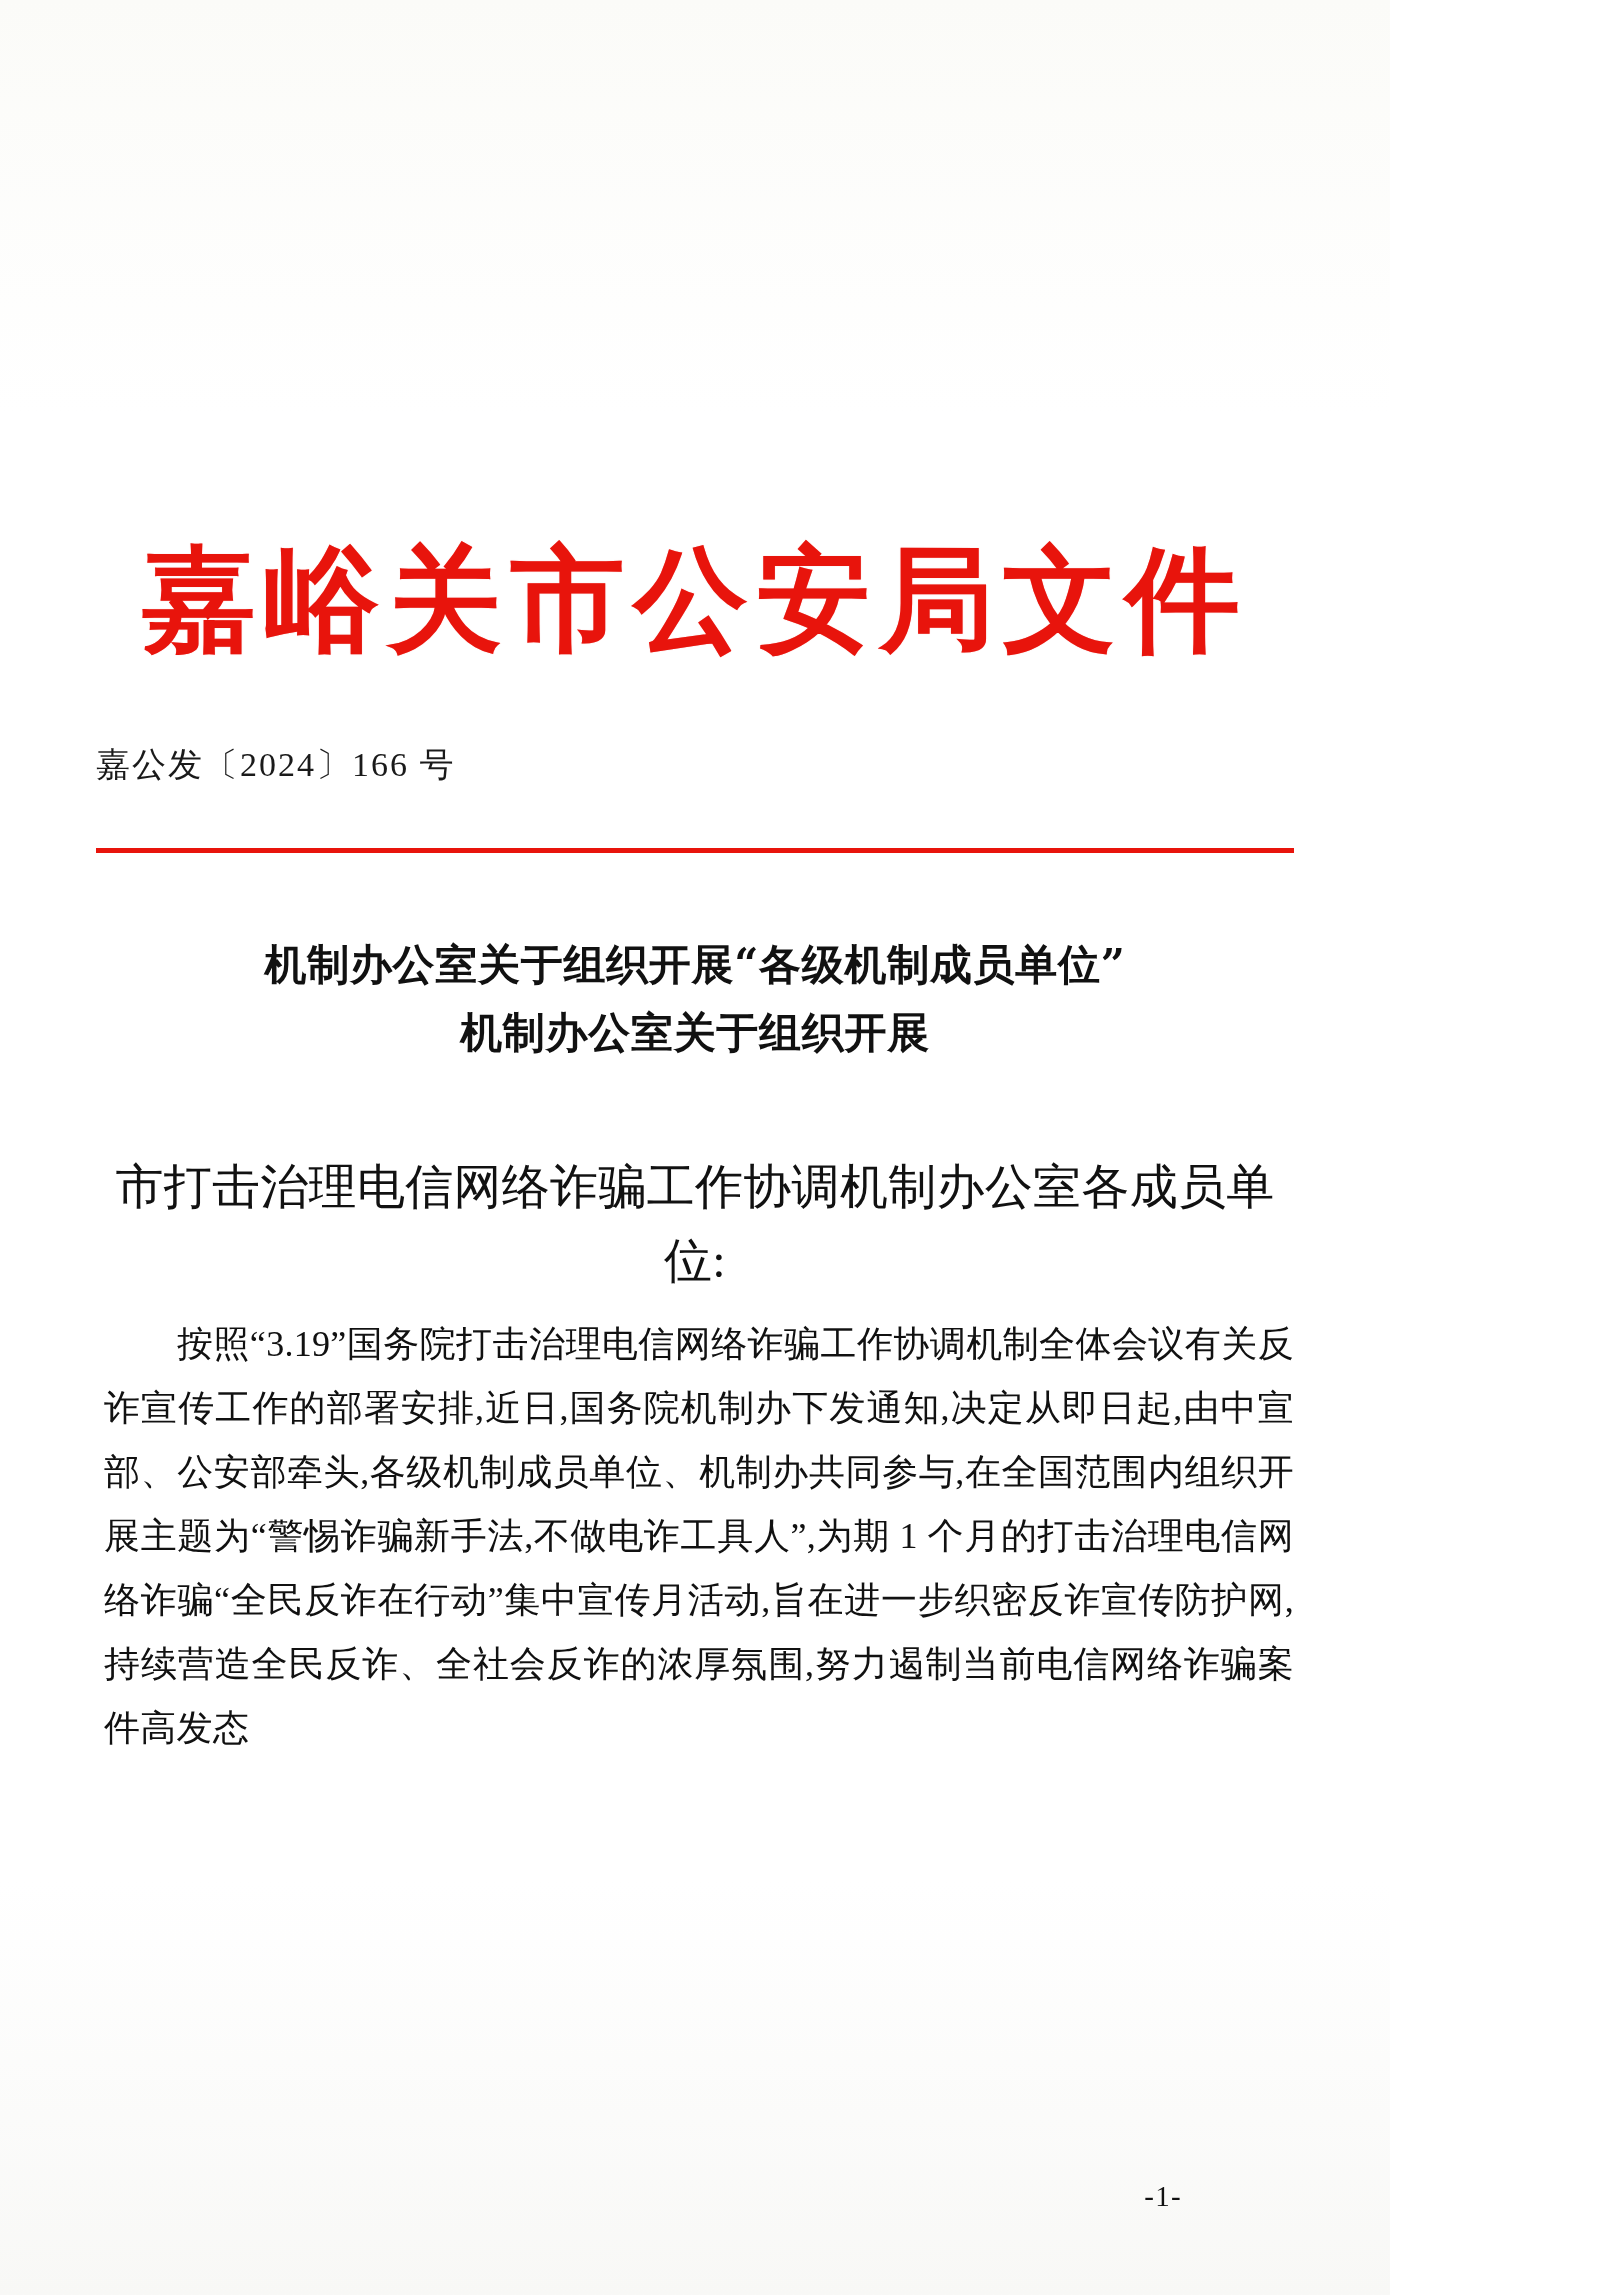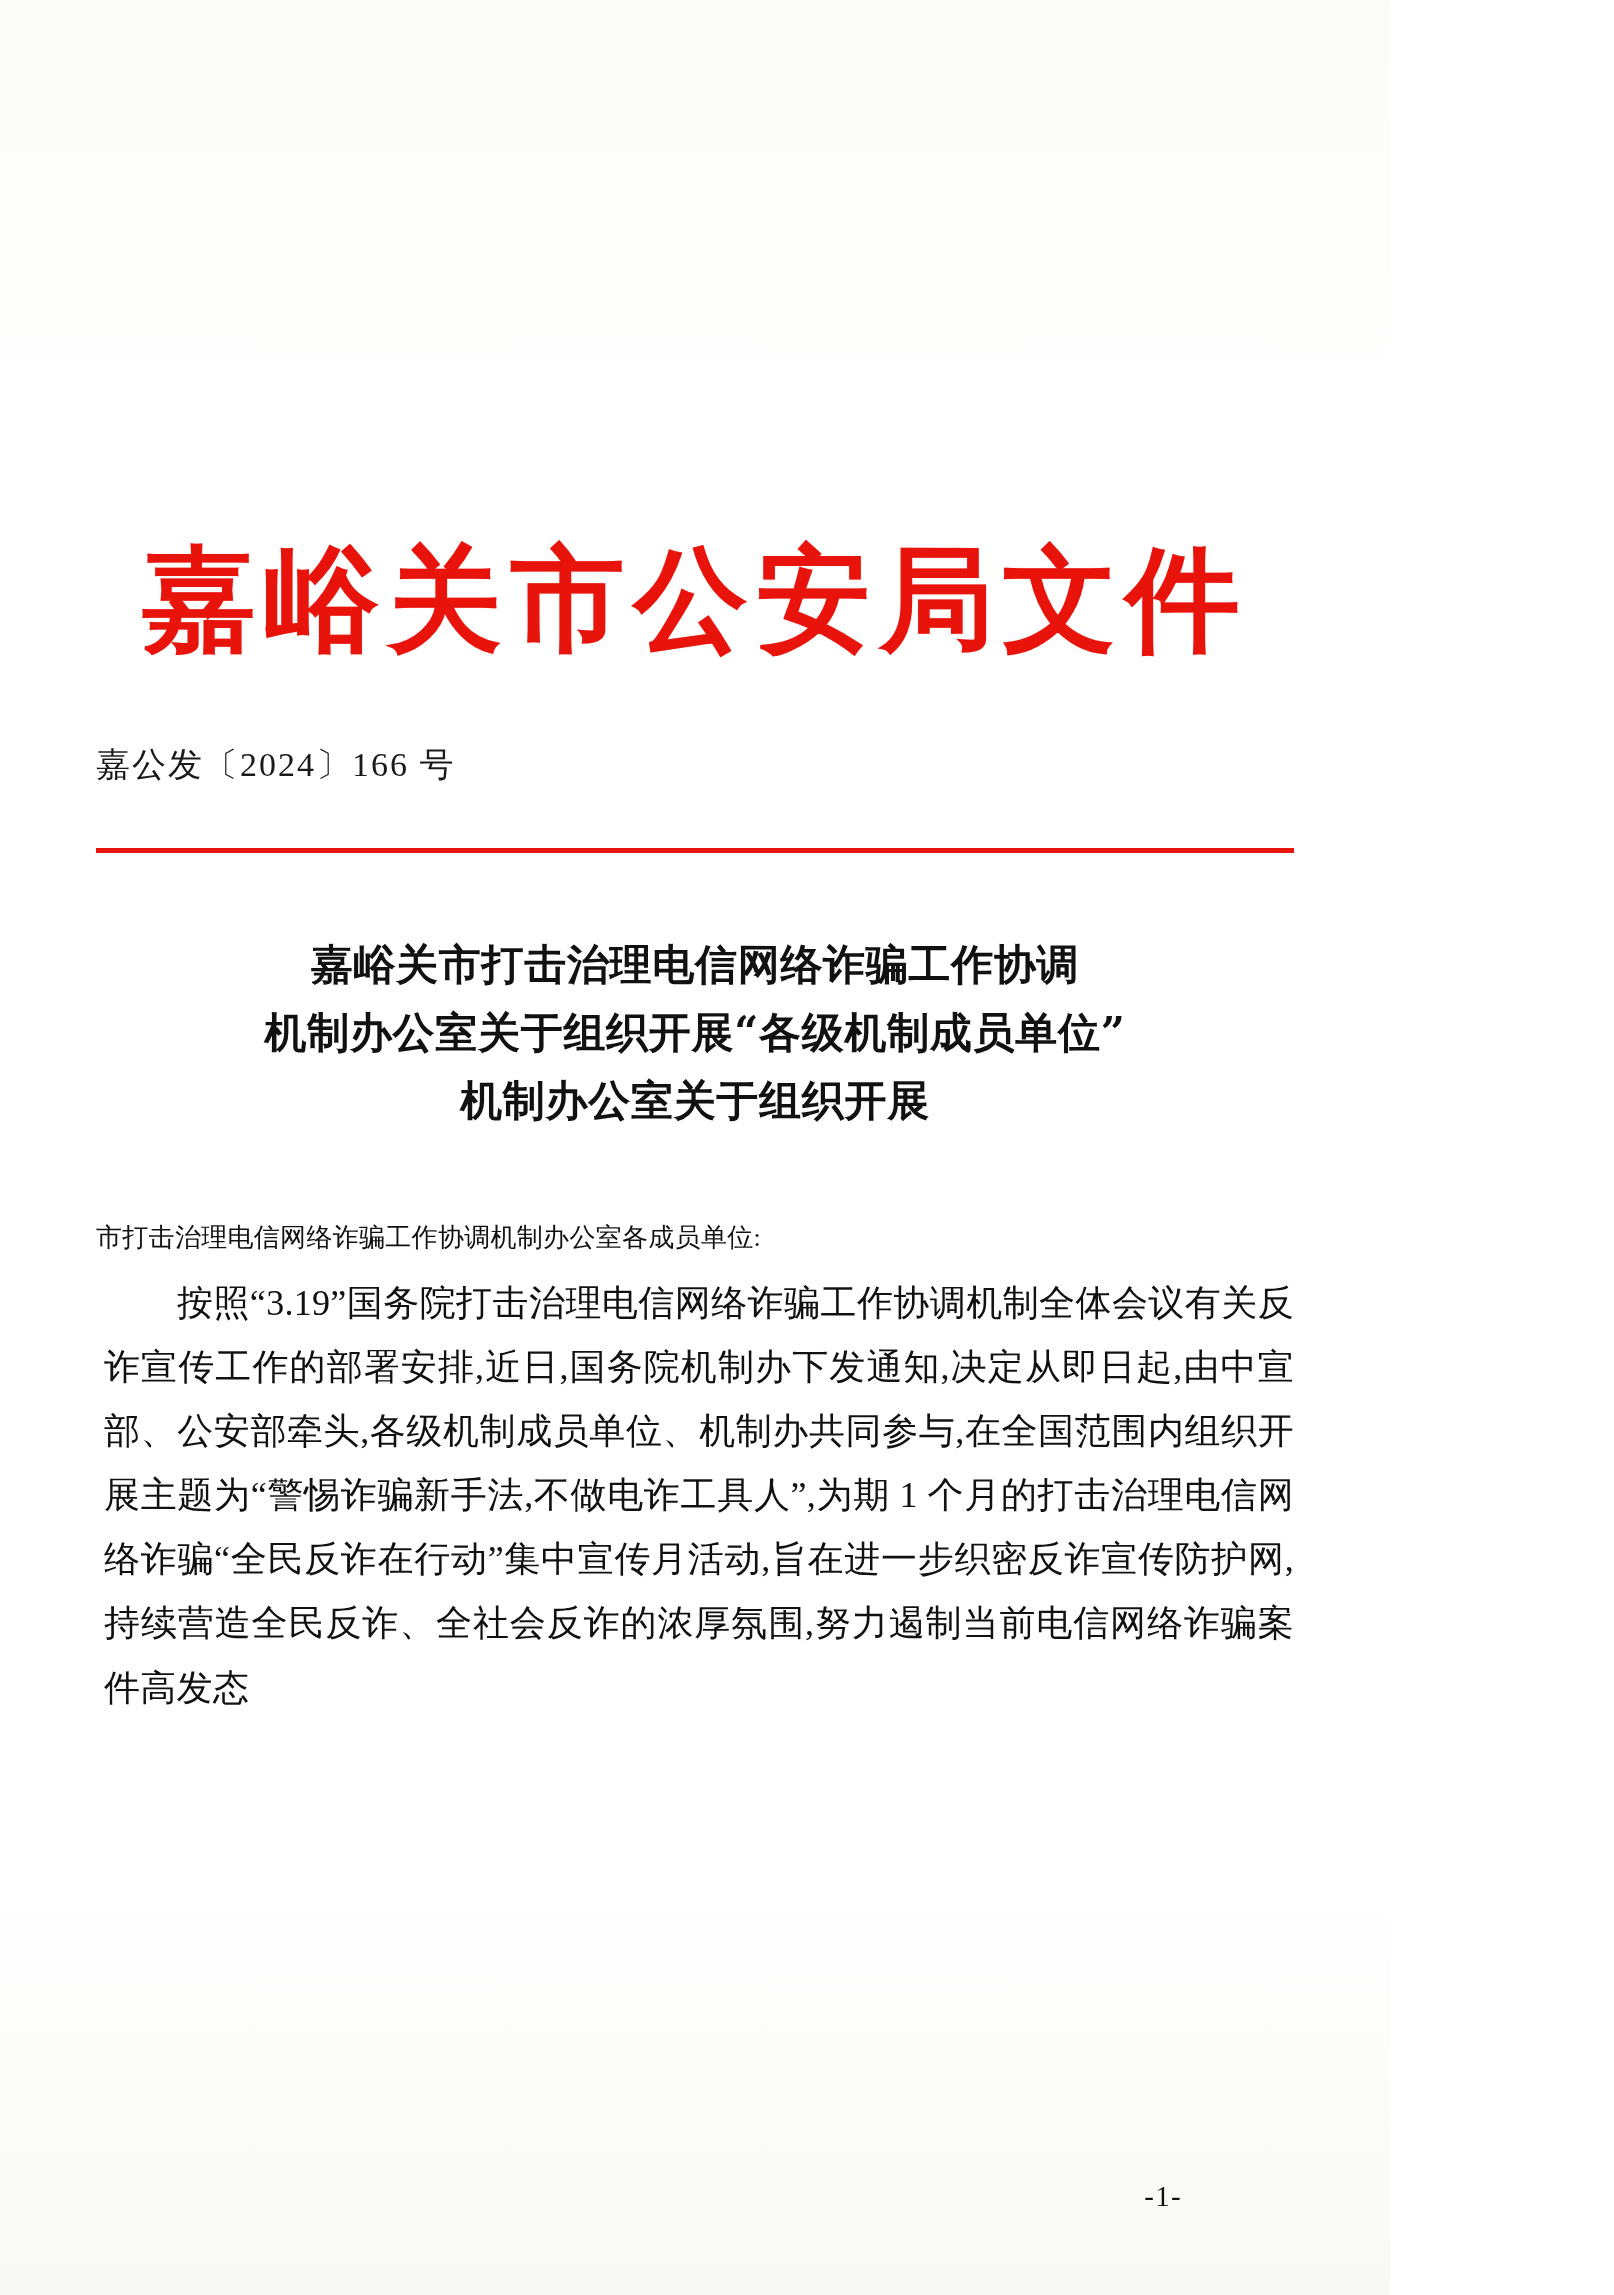--- a/index.html
+++ b/index.html
@@ -67,24 +67,25 @@
     color: #111;
     letter-spacing: 0.7px;
     font-family: "DejaVu Serif", "Liberation Serif", serif;
   }
   .subject-line {
     display: block;
     white-space: nowrap;
   }
   .recipient {
     margin-top: 83px;
-    font-size: 26px;
+    font-size: 48px;
     line-height: 1.55;
     color: #111;
     letter-spacing: 0.3px;
+    text-align: center;
   }
   .body-para {
     margin-top: 13px;
     font-size: 36px;
     line-height: 1.78;
     color: #111;
     text-align: justify;
     text-justify: inter-ideograph;
     text-indent: 73px;
     letter-spacing: 0.3px;
@@ -107,21 +108,20 @@
 
   <div class="content">
 
     <div class="doc-title">嘉峪关市公安局文件</div>
 
     <div class="doc-number">嘉公发〔2024〕166 号</div>
 
     <div class="red-rule"></div>
 
     <div class="subject">
-      <span class="subject-line">嘉峪关市打击治理电信网络诈骗工作协调</span>
       <span class="subject-line">机制办公室关于组织开展“各级机制成员单位”</span>
       <span class="subject-line">机制办公室关于组织开展</span>
     </div>
 
     <div class="recipient">市打击治理电信网络诈骗工作协调机制办公室各成员单位:</div>
 
     <div class="body-para">按照“3.19”国务院打击治理电信网络诈骗工作协调机制全体会议有关反诈宣传工作的部署安排,近日,国务院机制办下发通知,决定从即日起,由中宣部、公安部牵头,各级机制成员单位、机制办共同参与,在全国范围内组织开展主题为“警惕诈骗新手法,不做电诈工具人”,为期 1 个月的打击治理电信网络诈骗“全民反诈在行动”集中宣传月活动,旨在进一步织密反诈宣传防护网,持续营造全民反诈、全社会反诈的浓厚氛围,努力遏制当前电信网络诈骗案件高发态</div>
 
   </div>
 

